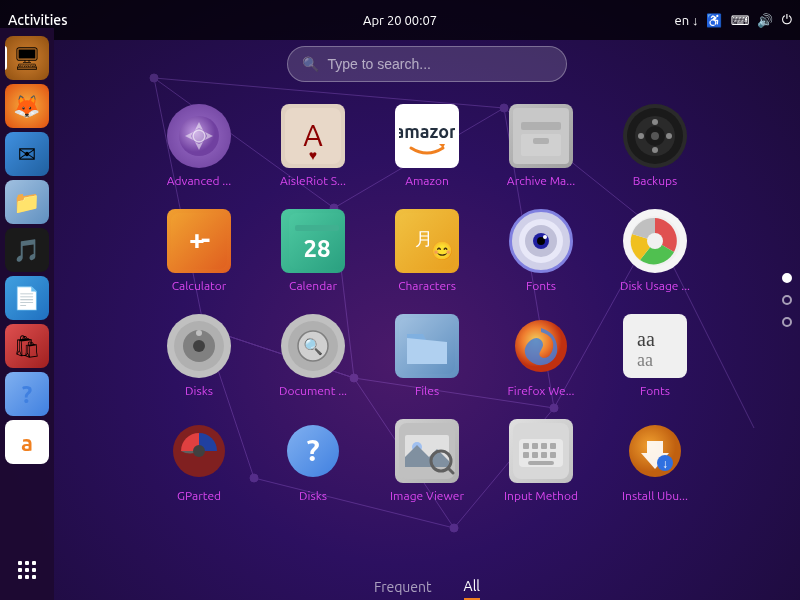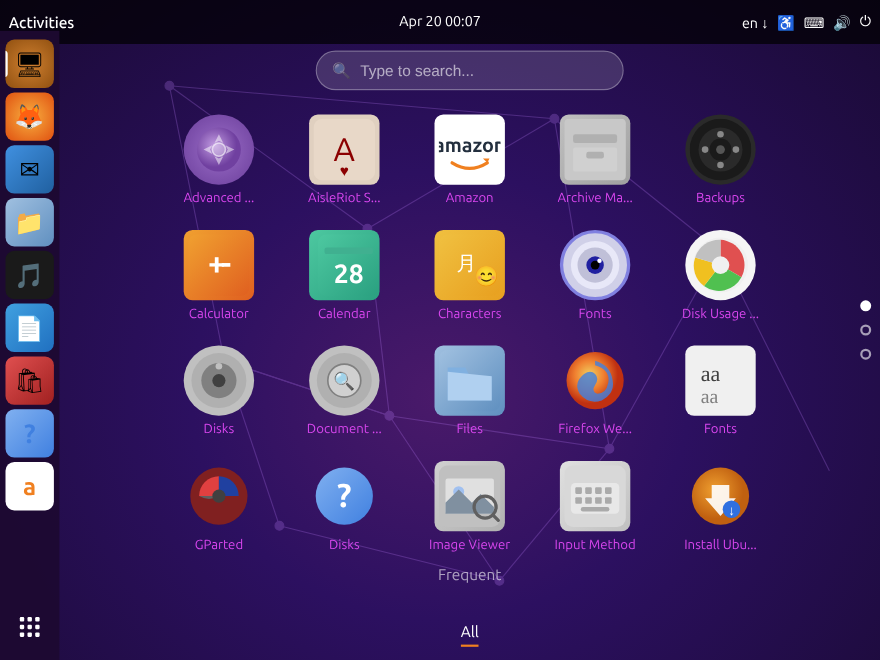--- a/index.html
+++ b/index.html
@@ -229,25 +229,23 @@
       border-radius: 8px;
     }
     .icon-inputmethod {
       background: linear-gradient(135deg, #e0e0e0, #c0c0c0);
       border-radius: 8px;
     }
 
     
     .tabs-bar {
       margin-top: auto;
-      padding-bottom: 12px;
       display: flex;
       gap: 32px;
       align-items: center;
-      flex-direction: column;
     }
     .tab {
       color: rgba(255,255,255,0.6);
       font-size: 14px;
       cursor: pointer;
       padding-bottom: 4px;
     }
     .tab.active {
       color: #fff;
       border-bottom: 2px solid #f08020;

